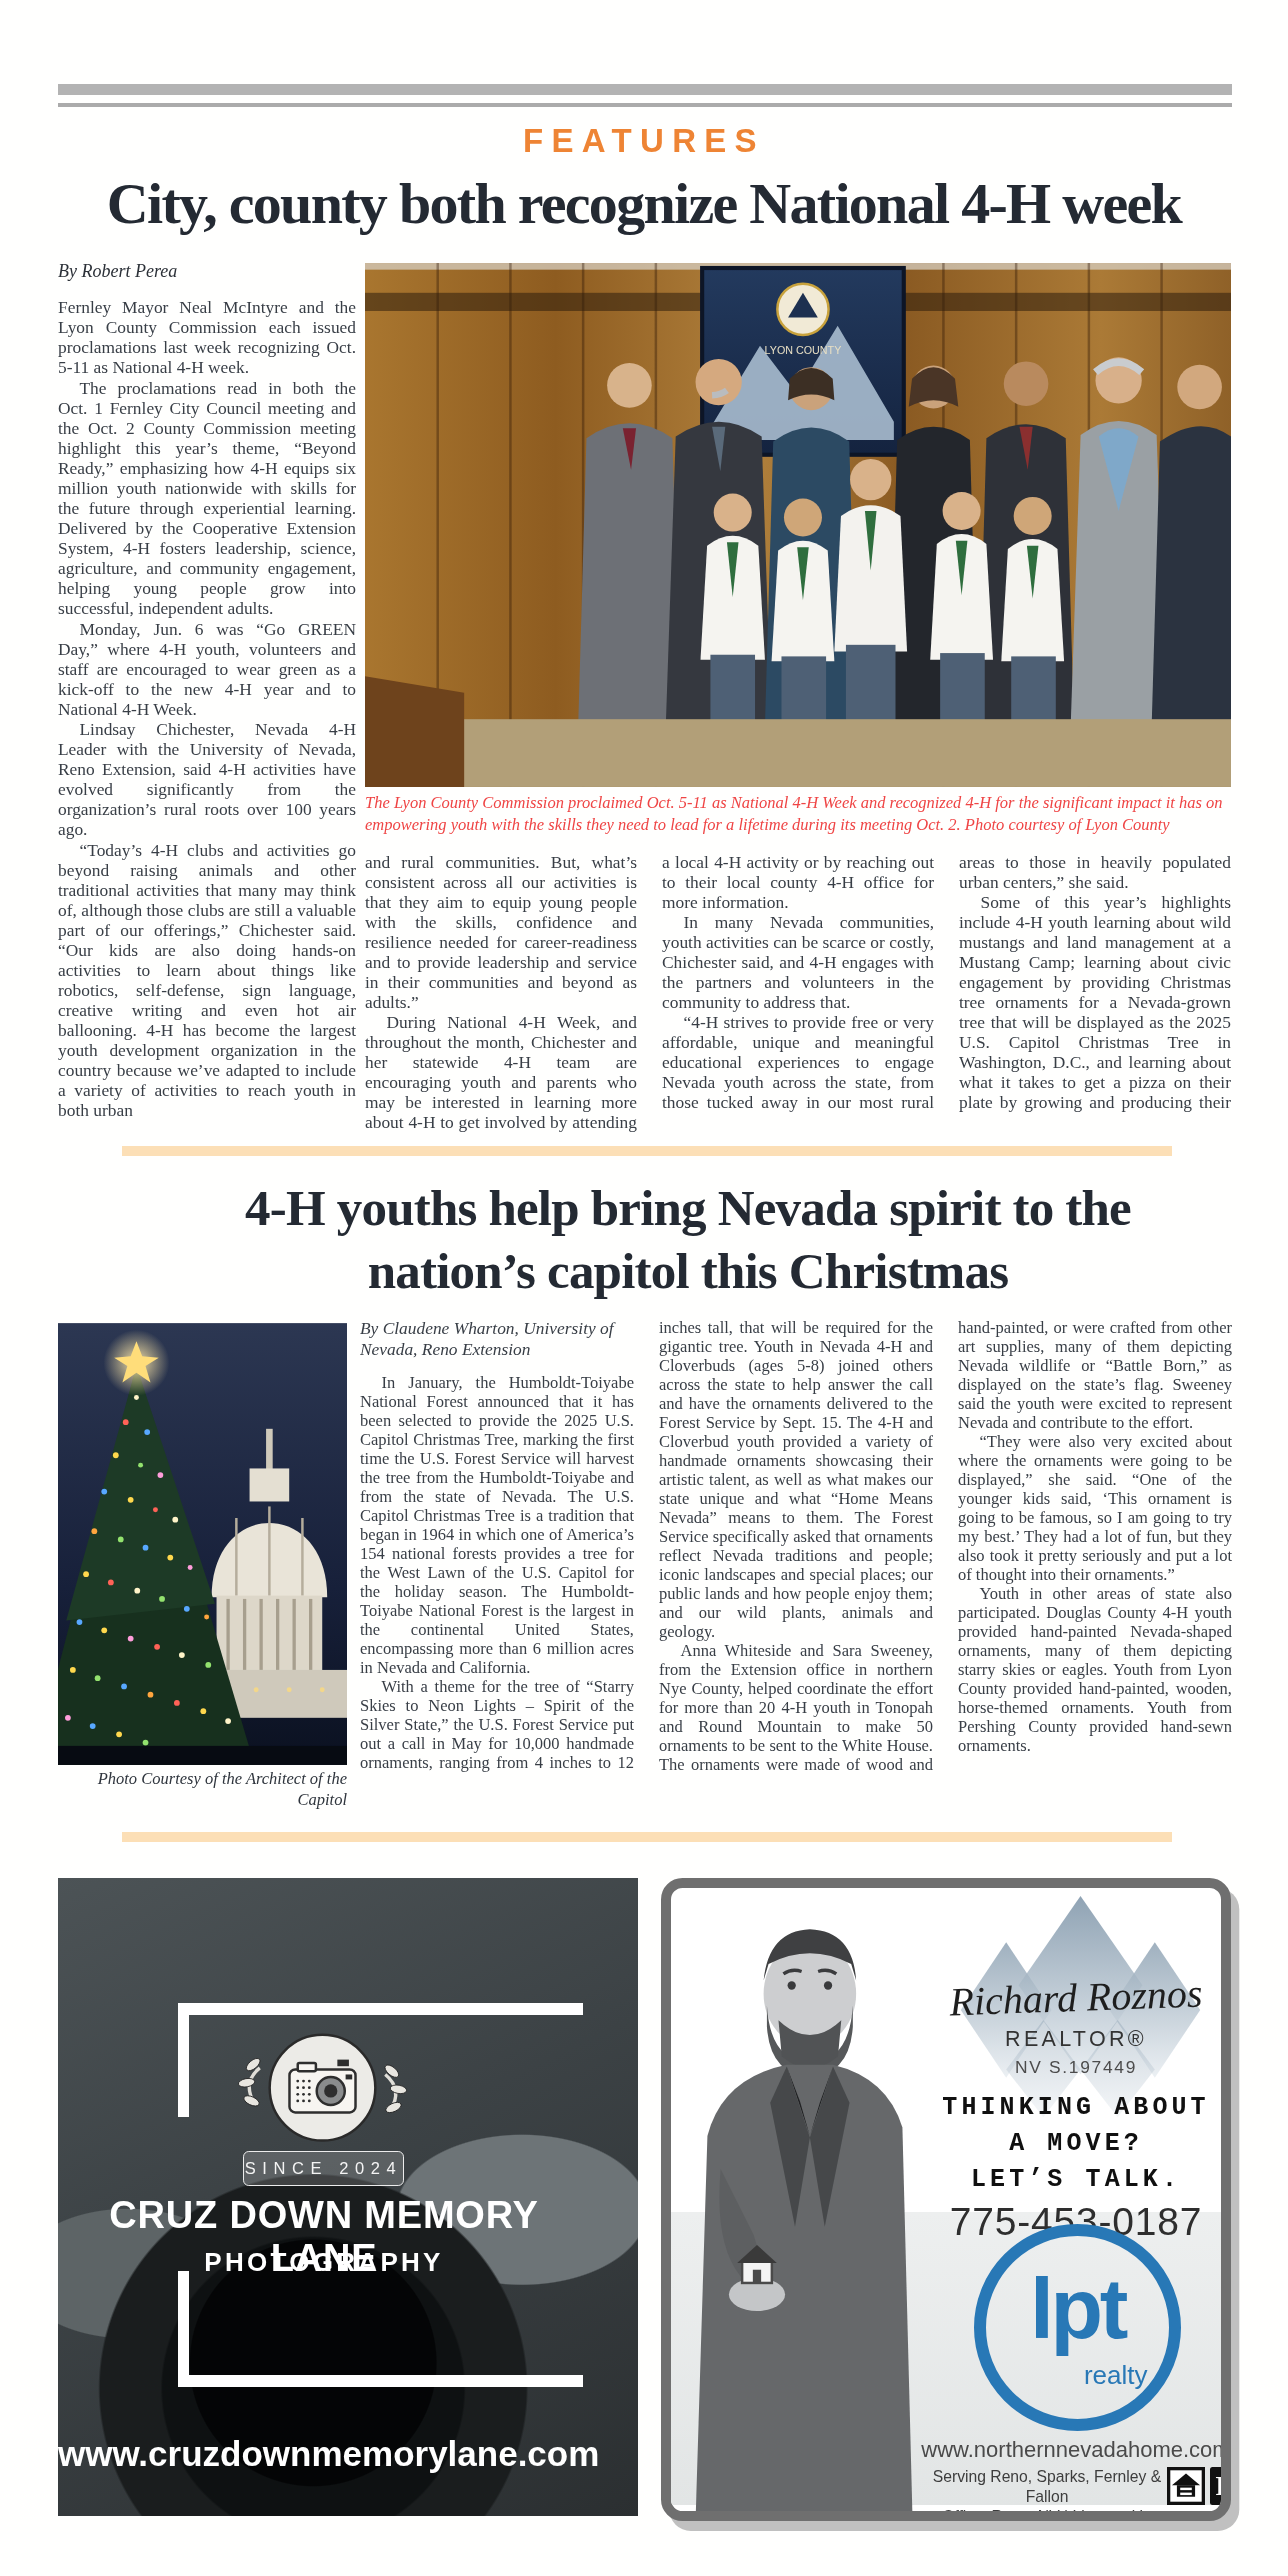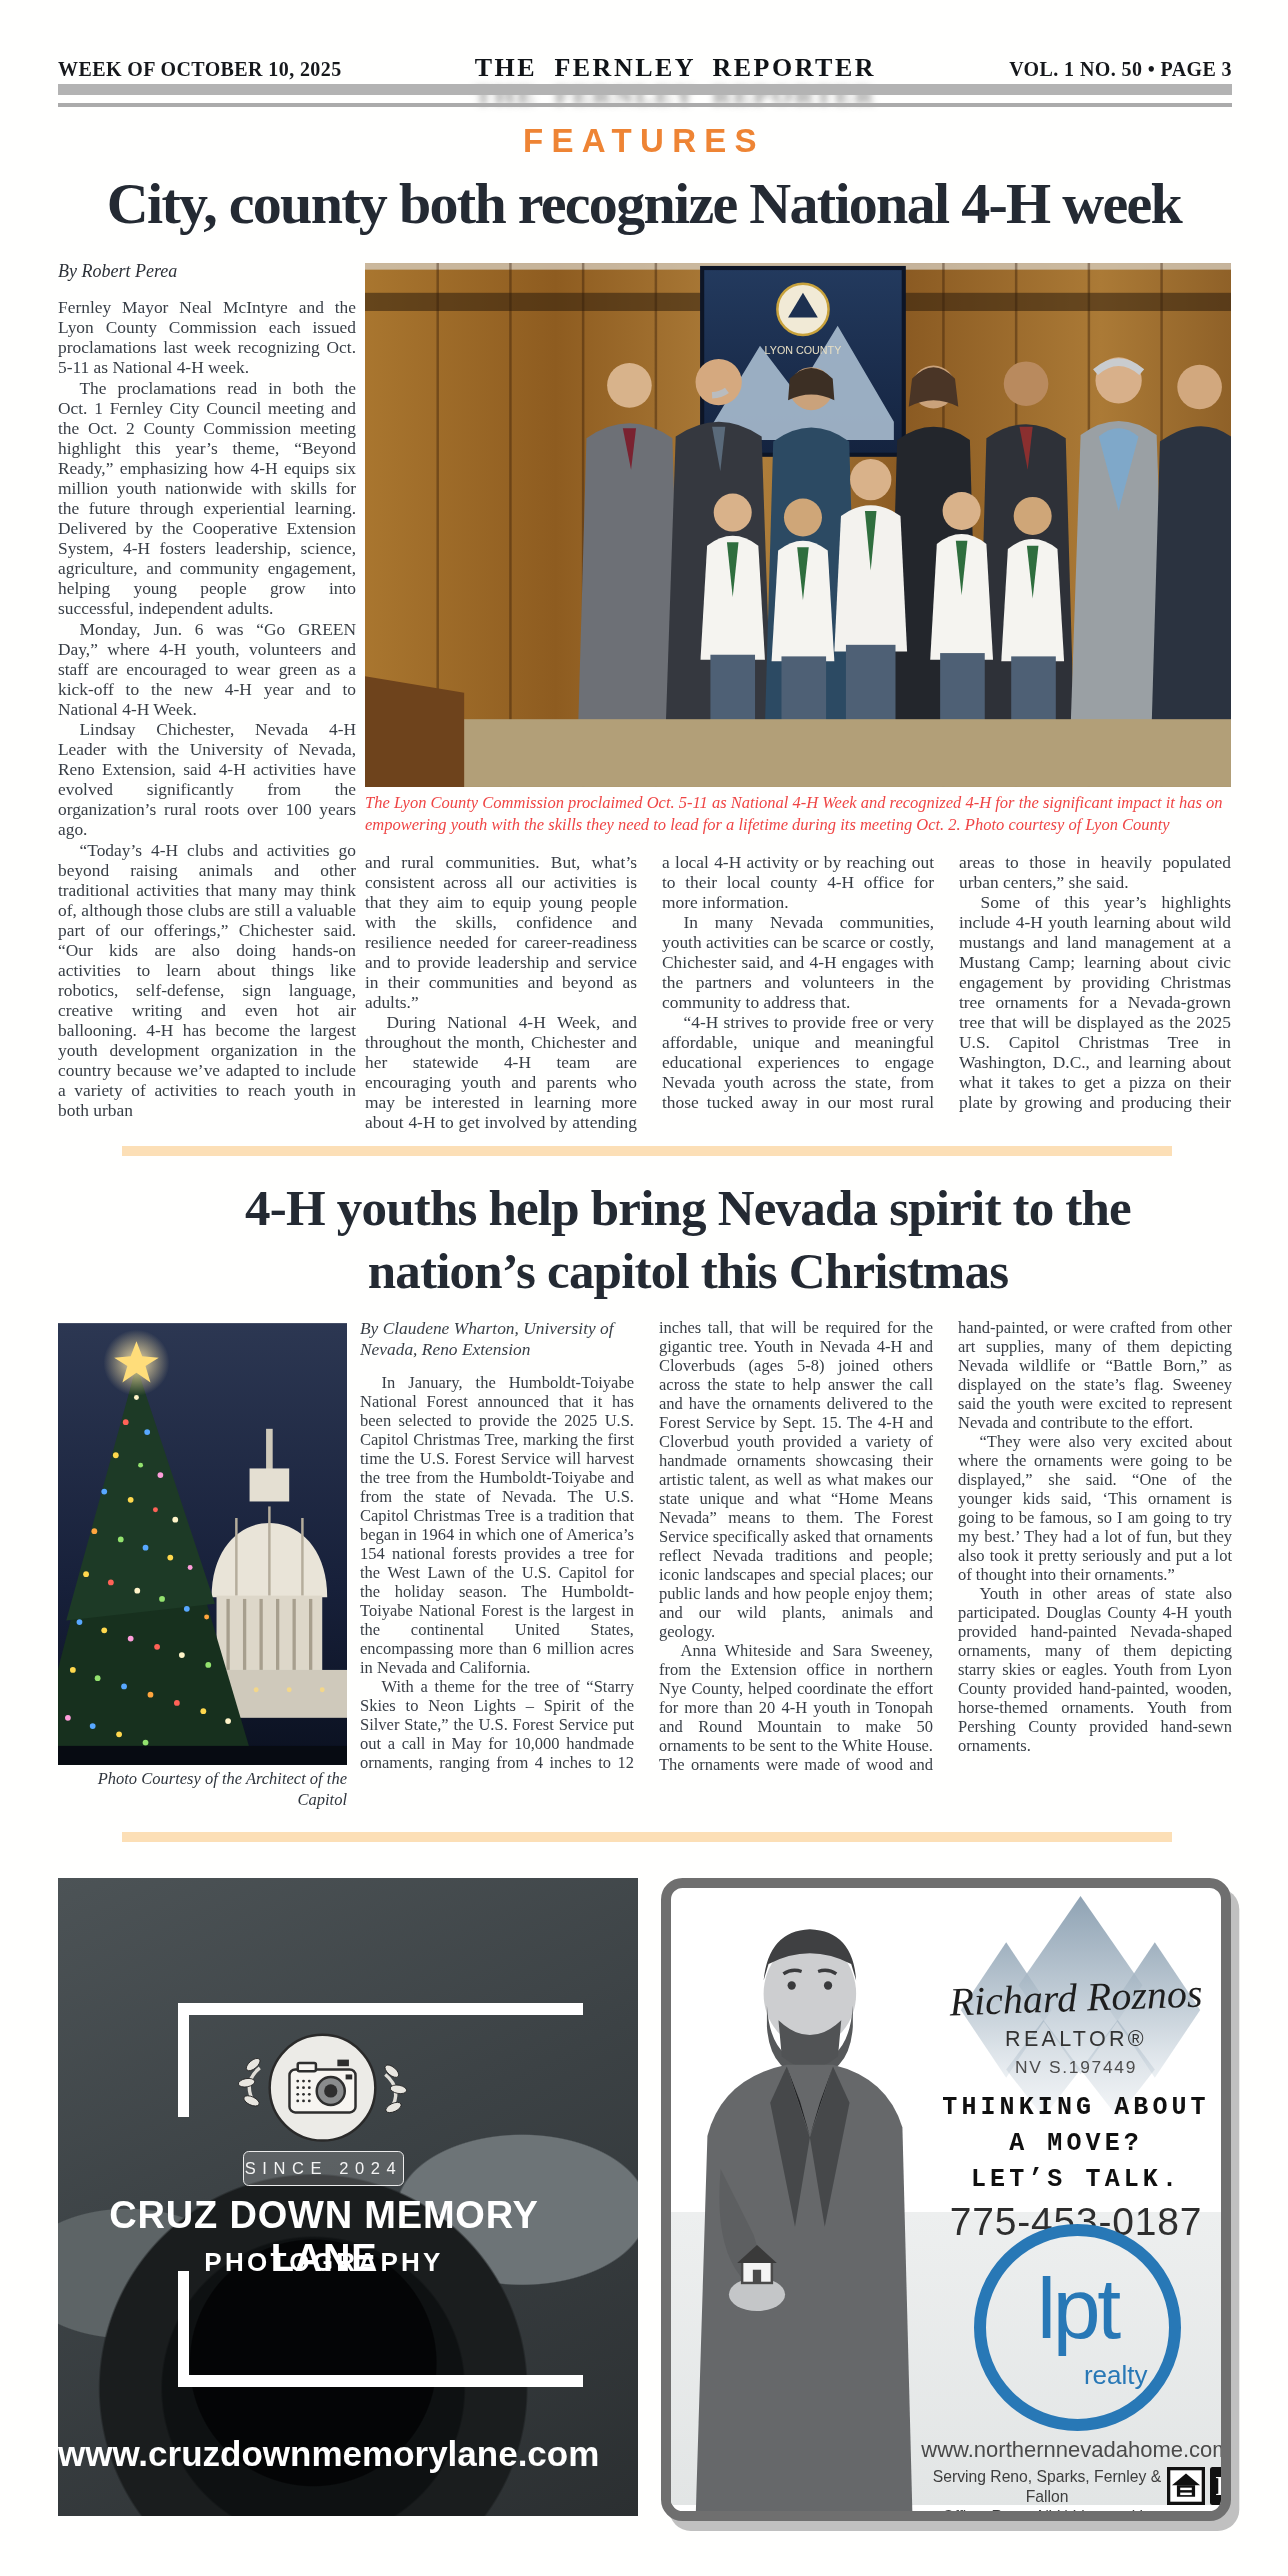--- a/index.html
+++ b/index.html
@@ -67,41 +67,36 @@
   .license{position:absolute;left:248px;top:169px;width:314px;text-align:center;
            font-size:17.4px;letter-spacing:1.7px;color:#4c4c4c;}
   .pitch{position:absolute;left:248px;top:202px;width:314px;text-align:center;color:#101010;
          font-family:"Liberation Mono","DejaVu Sans Mono",monospace;font-weight:700;
          font-size:25px;line-height:36px;letter-spacing:4.1px;}
   .phone{position:absolute;left:248px;top:312px;width:314px;text-align:center;
          font-size:39px;letter-spacing:0.8px;color:#2e2e2e;}
   .lpt-circle{position:absolute;left:303px;top:336px;width:207px;height:207px;border:12.4px solid #2878b6;
               border-radius:50%;box-sizing:border-box;background:transparent;}
   .lpt-main{position:absolute;left:0;top:23px;width:100%;text-align:center;
-            font-size:86px;font-weight:400;color:#2878b6;letter-spacing:-3.3px;}
+            font-size:86px;font-weight:700;color:#2878b6;letter-spacing:-3.3px;}
   .lpt-sub{position:absolute;right:21.5px;top:124px;font-size:26px;color:#2878b6;}
   .r-url{position:absolute;left:248px;top:549px;width:314px;text-align:center;
          font-size:22px;color:#4a4a4a;}
   .r-small{position:absolute;left:258px;top:579px;width:236px;text-align:center;
            font-size:15.7px;line-height:20px;color:#3d3d3d;}
   .eh-box{position:absolute;left:496px;top:579px;}
   .r-box{position:absolute;left:539px;top:579px;width:31px;height:38px;background:#111;border-radius:2.5px;
          color:#fff;font-family:"Liberation Serif",serif;font-weight:700;font-size:28px;
          text-align:center;line-height:38px;}
 </style>
 </head>
 <body>
 
 <div class="page">
 
-  <div class="abs masthead">
-    <div class="mast-side">WEEK OF OCTOBER 10, 2025</div>
-    <div class="mast-title">THE FERNLEY REPORTER</div>
-    <div class="mast-side">VOL. 1 NO. 50 • PAGE 3</div>
-  </div>
   <div class="abs bar1"></div>
   <div class="abs bar2"></div>
 
   <div class="abs features">FEATURES</div>
 
   <div class="abs hl1">City, county both recognize National 4-H week</div>
   <div class="abs byline" style="top:261px;left:58px;">By Robert Perea</div>
 
   <div class="abs art1-col1">
     <p>Fernley Mayor Neal McIntyre and the Lyon County Commission each issued proclamations last week recognizing Oct. 5-11 as National 4-H week.</p>

